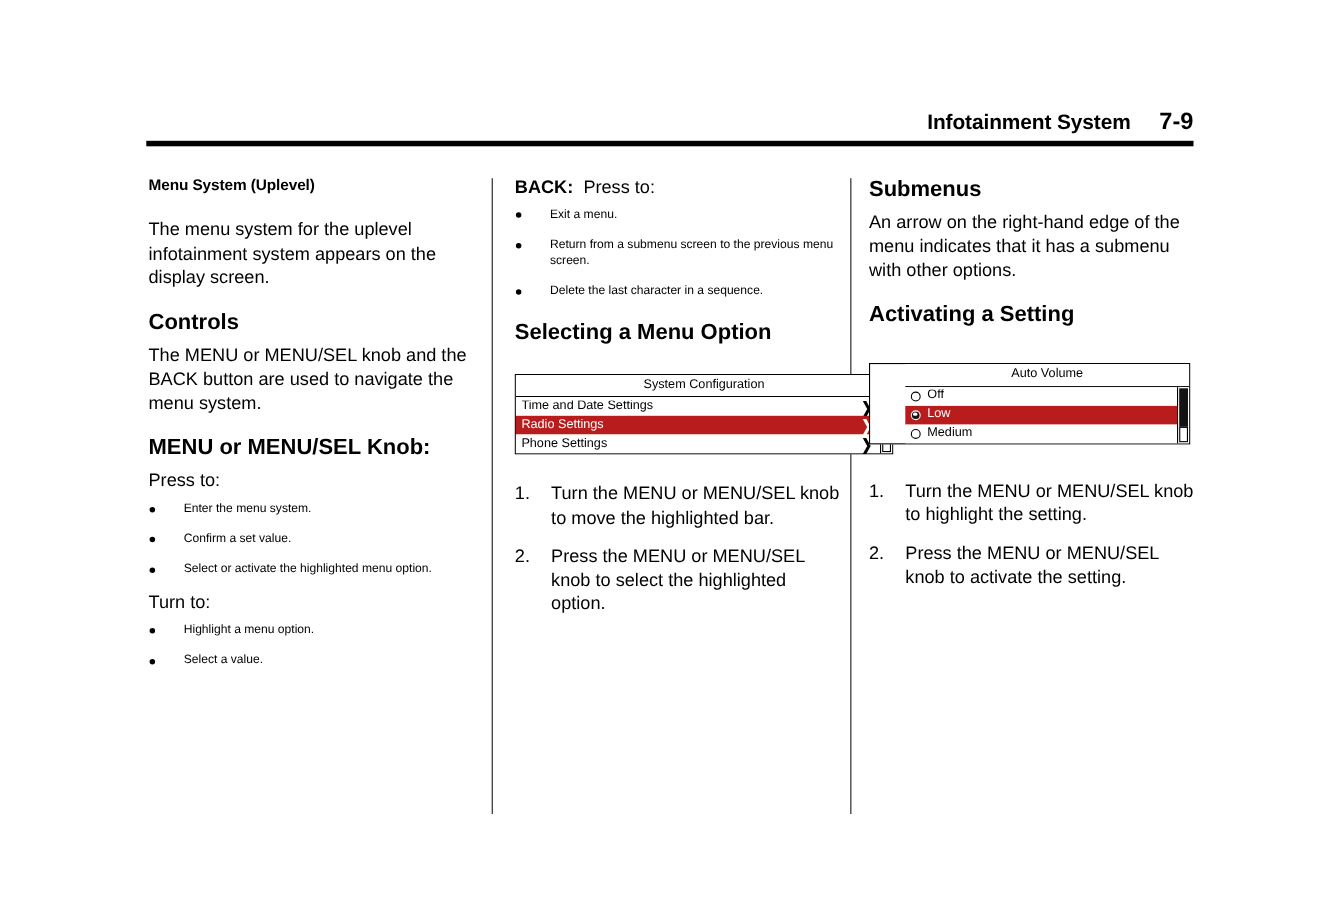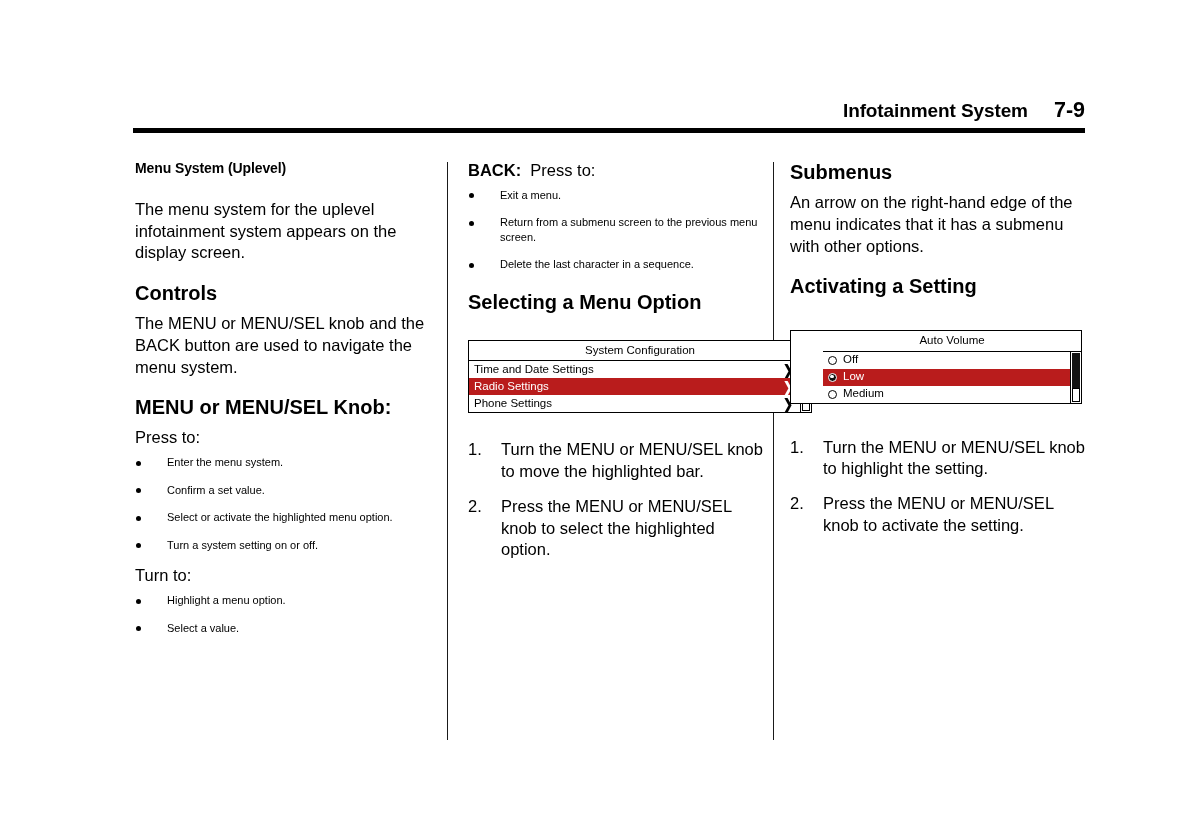--- a/index.html
+++ b/index.html
@@ -307,24 +307,20 @@
         <span>Enter the menu system.</span>
       </li>
       <li>
         <span class="dot"></span>
         <span>Confirm a set value.</span>
       </li>
       <li>
         <span class="dot"></span>
         <span>Select or activate the highlighted menu option.</span>
       </li>
-      <li>
-        <span class="dot"></span>
-        <span>Turn a system setting on or off.</span>
-      </li>
     </ul>
 
     <p class="runin" style="margin-top:13px;">Turn to:</p>
 
     <ul class="bullets">
       <li>
         <span class="dot"></span>
         <span>Highlight a menu option.</span>
       </li>
       <li>

